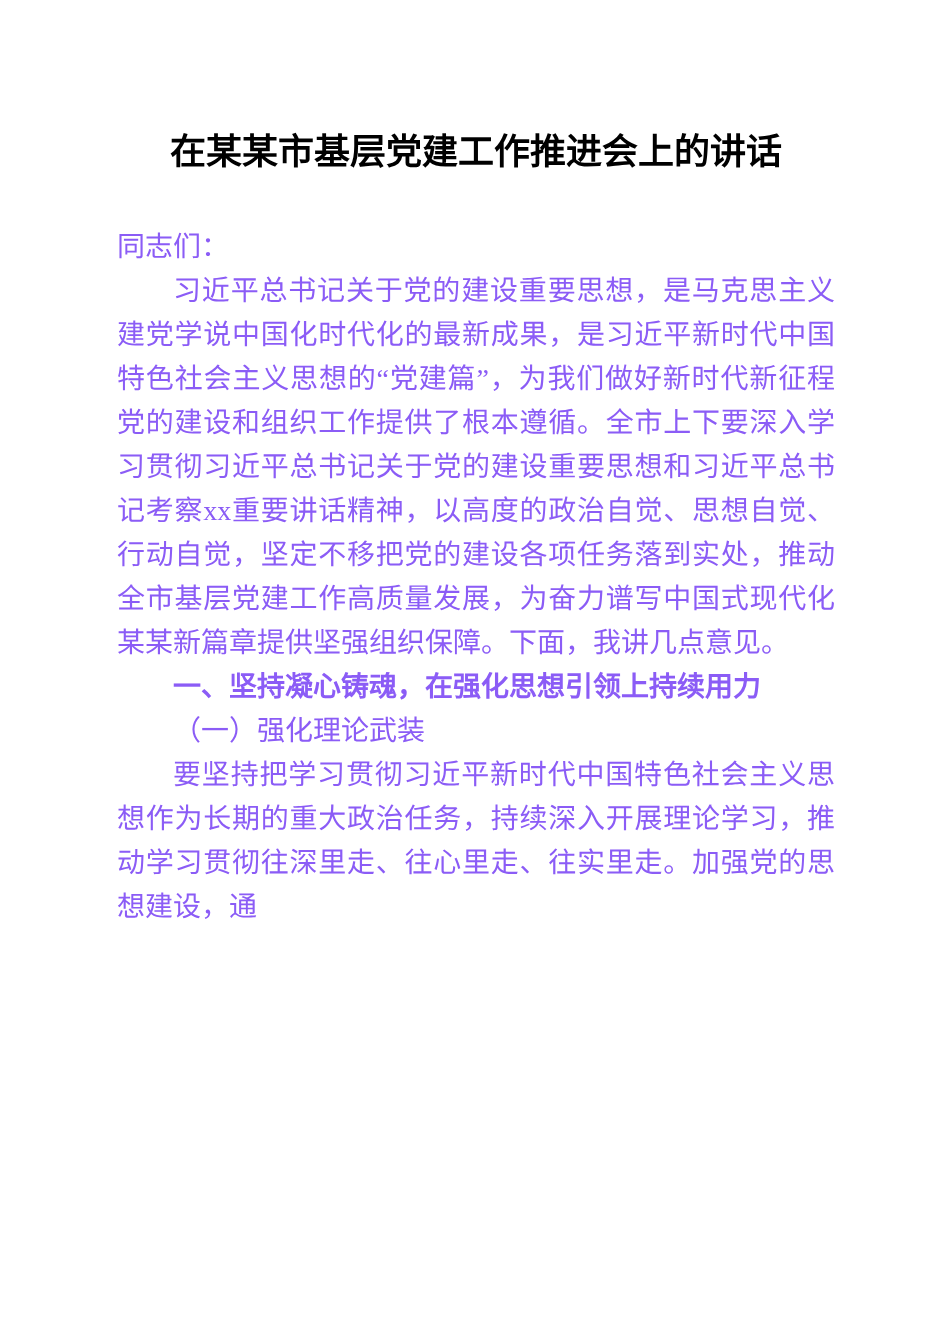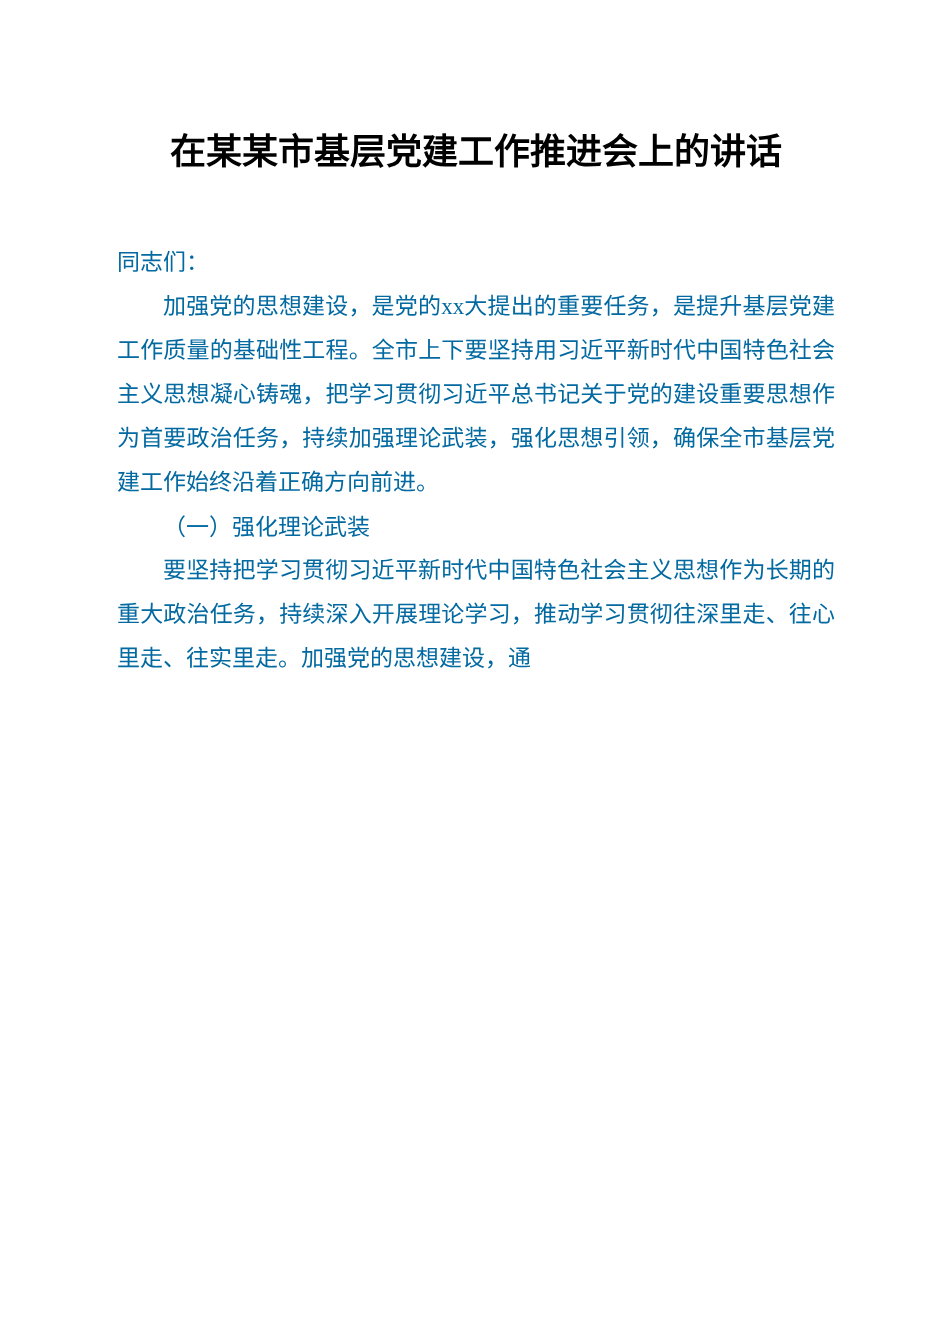--- a/index.html
+++ b/index.html
@@ -25,26 +25,26 @@
     margin-top: 128px;
     font-family: "Liberation Serif", "DejaVu Serif", serif;
     font-size: 36px;
     font-weight: 700;
     line-height: 1.35;
     text-align: center;
     white-space: nowrap;
     color: #000000;
   }
   .doc-body {
-    margin-top: 64px;
+    margin-top: 48px;
     font-family: "Liberation Serif", "DejaVu Serif", serif;
-    font-size: 23px;
+    font-size: 28px;
     line-height: 44px;
     text-align: justify;
-    color: #0369a1;
+    color: #8b5cf6;
   }
   .doc-body p {
     margin: 0;
     padding: 0;
   }
   .salutation {
     text-indent: 0;
   }
   .para {
     text-indent: 2em;
@@ -61,18 +61,19 @@
   }
 </style>
 </head>
 <body>
 
 <div class="page">
   <div class="doc">
     <div class="doc-title">在某某市基层党建工作推进会上的讲话</div>
     <div class="doc-body">
       <p class="salutation">同志们：</p>
-      <p class="para">加强党的思想建设，是党的xx大提出的重要任务，是提升基层党建工作质量的基础性工程。全市上下要坚持用习近平新时代中国特色社会主义思想凝心铸魂，把学习贯彻习近平总书记关于党的建设重要思想作为首要政治任务，持续加强理论武装，强化思想引领，确保全市基层党建工作始终沿着正确方向前进。</p>
+      <p class="para">习近平总书记关于党的建设重要思想，是马克思主义建党学说中国化时代化的最新成果，是习近平新时代中国特色社会主义思想的“党建篇”，为我们做好新时代新征程党的建设和组织工作提供了根本遵循。全市上下要深入学习贯彻习近平总书记关于党的建设重要思想和习近平总书记考察xx重要讲话精神，以高度的政治自觉、思想自觉、行动自觉，坚定不移把党的建设各项任务落到实处，推动全市基层党建工作高质量发展，为奋力谱写中国式现代化某某新篇章提供坚强组织保障。下面，我讲几点意见。</p>
+      <p class="h1">一、坚持凝心铸魂，在强化思想引领上持续用力</p>
       <p class="h2">（一）强化理论武装</p>
       <p class="para">要坚持把学习贯彻习近平新时代中国特色社会主义思想作为长期的重大政治任务，持续深入开展理论学习，推动学习贯彻往深里走、往心里走、往实里走。加强党的思想建设，通</p>
     </div>
   </div>
 </div>
 
 </body></html>

